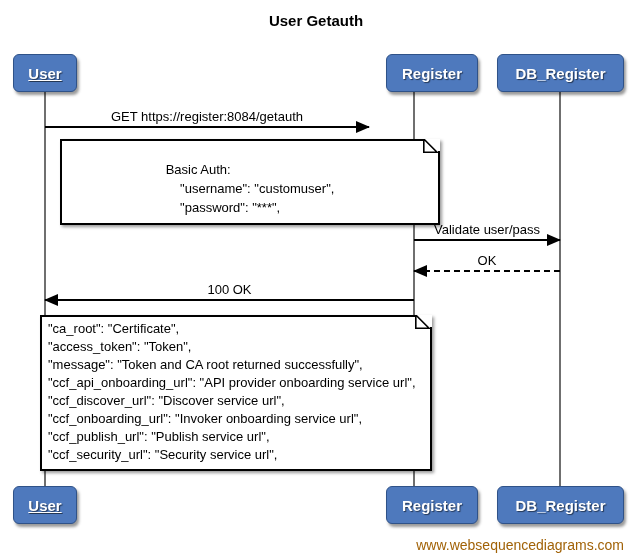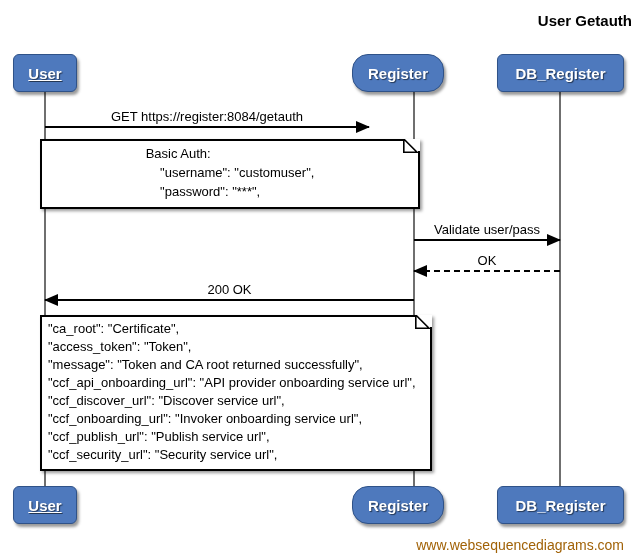--- a/index.html
+++ b/index.html
@@ -2,38 +2,38 @@
 <html><head>
 <meta charset="utf-8">
 <style>
   html,body { margin:0; padding:0; background:#fff; }
   #canvas {
     position:relative; width:632px; height:559px; background:#ffffff;
     font-family:"Liberation Sans","DejaVu Sans",sans-serif; color:#000;
     overflow:hidden;
   }
   .title {
-    position:absolute; top:12px; left:0; width:632px; text-align:right;
+    position:absolute; top:12px; left:0; width:632px; text-align:center;
     font-size:15px; font-weight:bold;
   }
   .lifeline { position:absolute; width:2px; background:#6f6f6f; top:92px; height:394px; }
   .lifeline.l-user { left:44px; }
   .lifeline.l-register { left:413px; }
   .lifeline.l-db { left:559px; }
 
   .actor {
     position:absolute; height:36px; border-radius:6px;
     background:#4e79bd; border:1px solid #2f5288;
     box-shadow:2px 3px 3px rgba(0,0,0,0.40);
     display:flex; align-items:center; justify-content:center;
     color:#fff; font-size:15px; font-weight:bold;
     text-shadow:1px 1px 1px rgba(0,0,0,0.55);
   }
   .a-user { left:13px; width:62px;text-decoration:underline; }
-  .a-register { left:352px; width:90px;border-radius:16px; }
+  .a-register { left:386px; width:90px; }
   .a-db { left:497px; width:125px; }
   .row-top { top:54px; }
   .row-bottom { top:486px; }
 
   .message { position:absolute; }
   .message .label {
     position:relative; width:100%; text-align:center;
     font-size:13px; height:18px; line-height:18px; white-space:nowrap;
   }
   .message .line { height:0; border-top:2px solid #000; }
@@ -49,21 +49,21 @@
   .msg-2 { left:414px; top:221px; width:146px; }
   .msg-3 { left:414px; top:252px; width:146px; }
   .msg-4 { left:45px;  top:281px; width:369px; }
 
   .note {
     position:absolute; left:40px; width:376px; background:#fff;
     border:2px solid #000; box-shadow:2px 2px 3px rgba(0,0,0,0.40);
     font-size:13px;
   }
   .note .nline { white-space:pre; line-height:19px; }
-  .note-1 { top:139px; height:63px; padding-top:3px; text-align:center; }
+  .note-1 { top:139px; height:63px; padding-top:19px; text-align:center;margin-left:20px; }
   .note-1 .block { display:inline-block; text-align:left; }
   .note-2 { top:315px; height:146px; padding:3px 6px; }
   .note-2 .nline { line-height:18px; }
   .fold { position:absolute; top:-2px; right:-2px; }
 
   .watermark {
     position:absolute; right:8px; top:537px; font-size:14px; color:#a16207;
   }
 </style>
 </head>
@@ -112,21 +112,21 @@
     <div class="head left"></div>
   </div>
 
   <div class="message msg-2">
     <div class="label">Validate user/pass</div>
     <div class="line solid"></div>
     <div class="head right"></div>
   </div>
 
   <div class="message msg-4">
-    <div class="label">200 OK</div>
+    <div class="label">100 OK</div>
     <div class="line solid"></div>
     <div class="head left"></div>
   </div>
 
   <div class="note note-2">
     <svg class="fold" width="17" height="17" viewBox="0 0 17 17">
       <rect width="17" height="17" fill="#ffffff"></rect>
       <rect x="15" y="12" width="2" height="5" fill="#000000"></rect>
       <path d="M0.8,0 L0.8,13.2 L14,13.2 Z" fill="#ffffff" stroke="#000000" stroke-width="1.6"></path>
     </svg>

